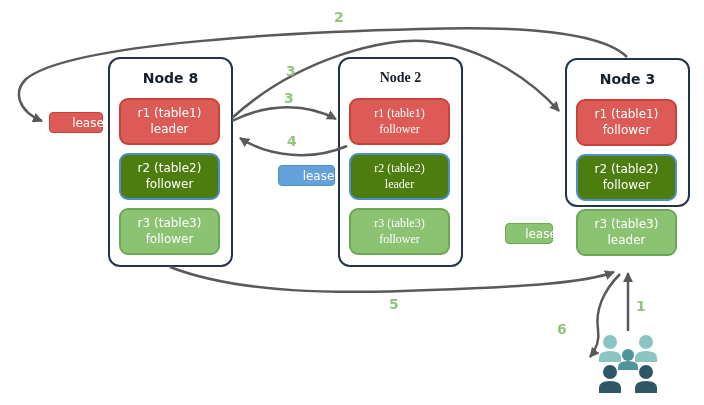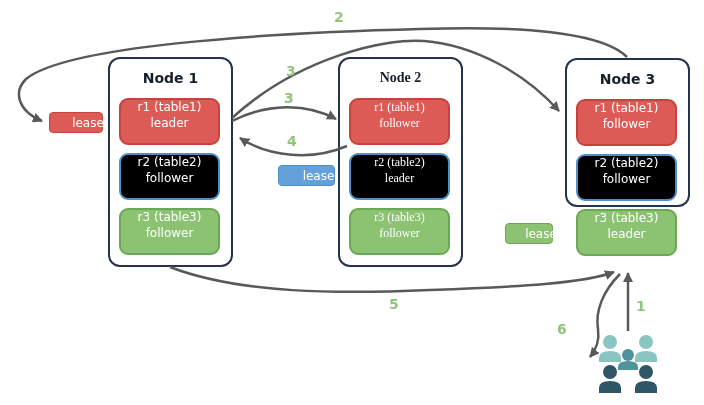--- a/index.html
+++ b/index.html
@@ -3,43 +3,43 @@
 <meta charset="utf-8">
 <style>
   html,body{margin:0;padding:0;background:#ffffff;font-family:"DejaVu Sans","Liberation Sans",sans-serif;}
   .canvas{position:relative;width:704px;height:405px;background:#ffffff;overflow:hidden;}
 
   .node{position:absolute;width:125px;height:210px;background:#ffffff;
         border:2px solid #26334D;border-radius:12px;box-sizing:border-box;z-index:1;}
   .node-title{margin-top:11px;text-align:center;font-size:14px;font-weight:bold;color:#17202A;}
   .rep{position:absolute;left:9px;width:101px;height:47px;border-radius:9px;
        border:2px solid;box-sizing:border-box;color:#ffffff;font-size:12px;
-       display:flex;flex-direction:column;align-items:center;
+       display:flex;flex-direction:column;align-items:center;justify-content:center;
        line-height:1.3;text-align:center;}
   .rep.r1{top:39px;} .rep.r2{top:94px;} .rep.r3{top:149px;}
   .red{background:#DC5B56;border-color:#C7423B;}
-  .blue{background:#000000;border-color:#4D8FCB;}
+  .blue{background:#4d7c0f;border-color:#4D8FCB;}
   .green{background:#8CC373;border-color:#6BA854;}
 
   .lease{position:absolute;height:21px;border-radius:4px;border:1.5px solid;box-sizing:border-box;
          color:#ffffff;font-size:12px;display:flex;align-items:center;justify-content:center;z-index:2;padding-left:24px;}
   .lease.red-l{left:49px;top:112px;width:54px;background:#DC5B56;border-color:#C7423B;}
   .lease.blue-l{left:278px;top:165px;width:57px;background:#64A1DB;border-color:#4D8FCB;}
   .lease.green-l{left:505px;top:223px;width:48px;background:#8CC373;border-color:#6BA854;}
 
   .step{position:absolute;font-size:14px;font-weight:bold;color:#93C47D;z-index:6;}
   #arrow-layer{position:absolute;left:0;top:0;z-index:5;pointer-events:none;}
 </style>
 </head>
 <body>
 
 <div class="canvas">
 
   <div class="node" style="left:108px;top:57px;">
-    <div class="node-title">Node 1</div>
+    <div class="node-title">Node 8</div>
     <div class="rep r1 red">
       <span>r1 (table1)</span>
       <span>leader</span>
     </div>
     <div class="rep r2 blue">
       <span>r2 (table2)</span>
       <span>follower</span>
     </div>
     <div class="rep r3 green">
       <span>r3 (table3)</span>

